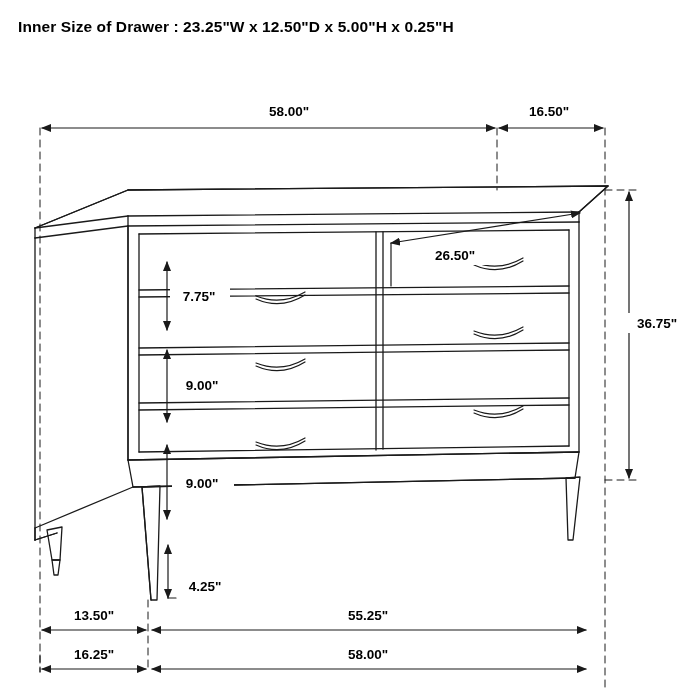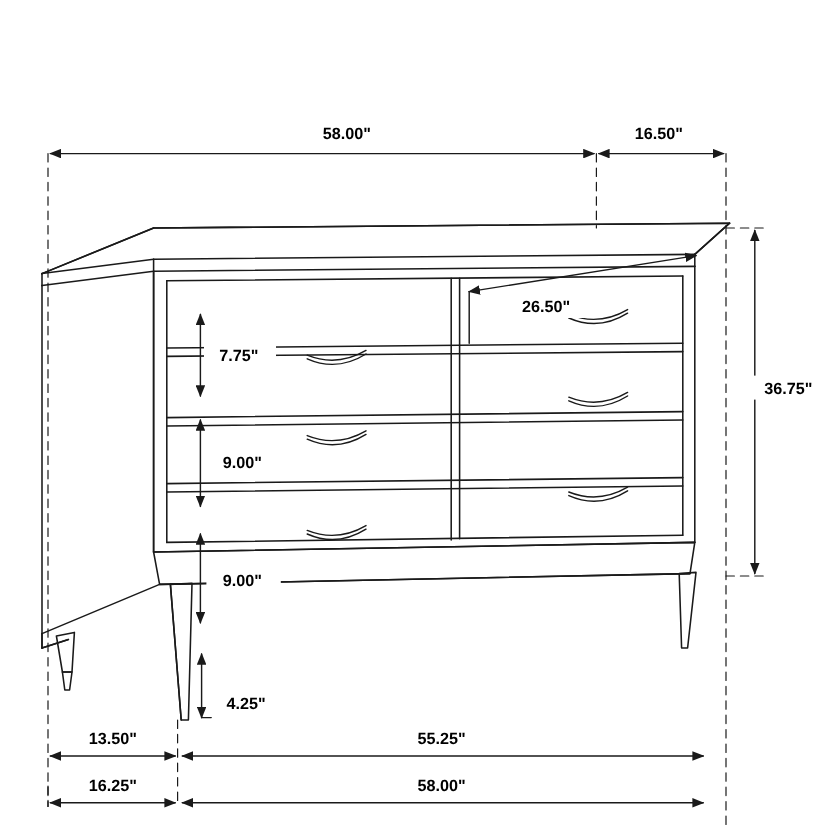--- a/index.html
+++ b/index.html
@@ -41,20 +41,21 @@
     font-size: 13.5px;
     font-weight: bold;
     fill: #000000;
   }
 </style>
 </head>
 <body>
 
 <div id="stage">
 
+  <div class="title">Inner Size of Drawer : 23.25"W x 12.50"D x 5.00"H x 0.25"H</div>
 
   <svg class="diagram" viewBox="0 0 700 700">
     <defs>
       <marker id="arrEnd" markerWidth="10" markerHeight="8" refX="9" refY="4" orient="auto" markerUnits="userSpaceOnUse">
         <path d="M0,0 L10,4 L0,8 z" fill="#1a1a1a"></path>
       </marker>
       <marker id="arrStart" markerWidth="10" markerHeight="8" refX="1" refY="4" orient="auto" markerUnits="userSpaceOnUse">
         <path d="M10,0 L0,4 L10,8 z" fill="#1a1a1a"></path>
       </marker>
     </defs>

